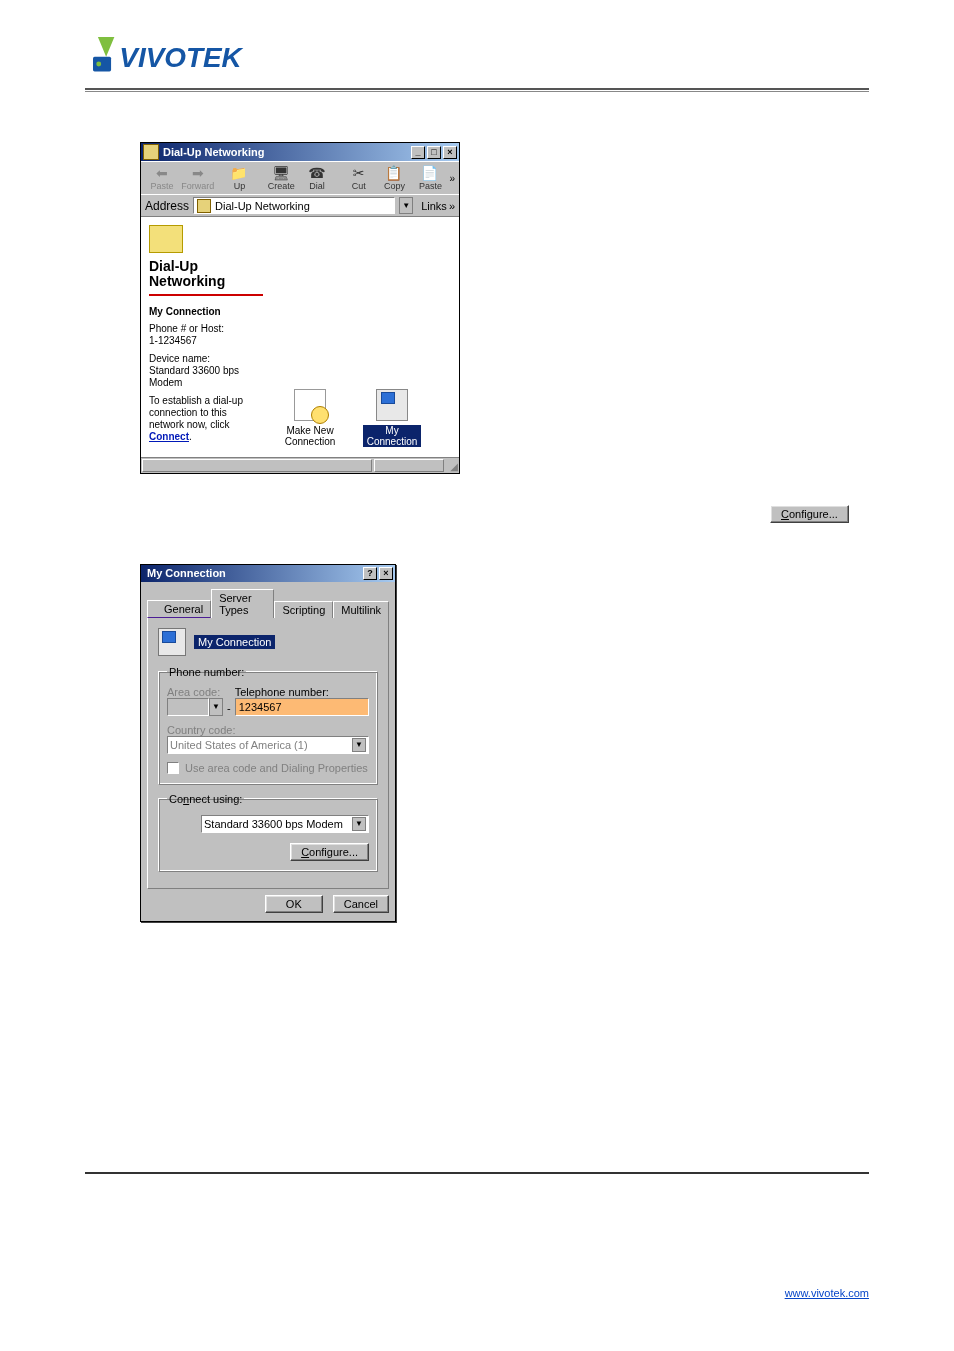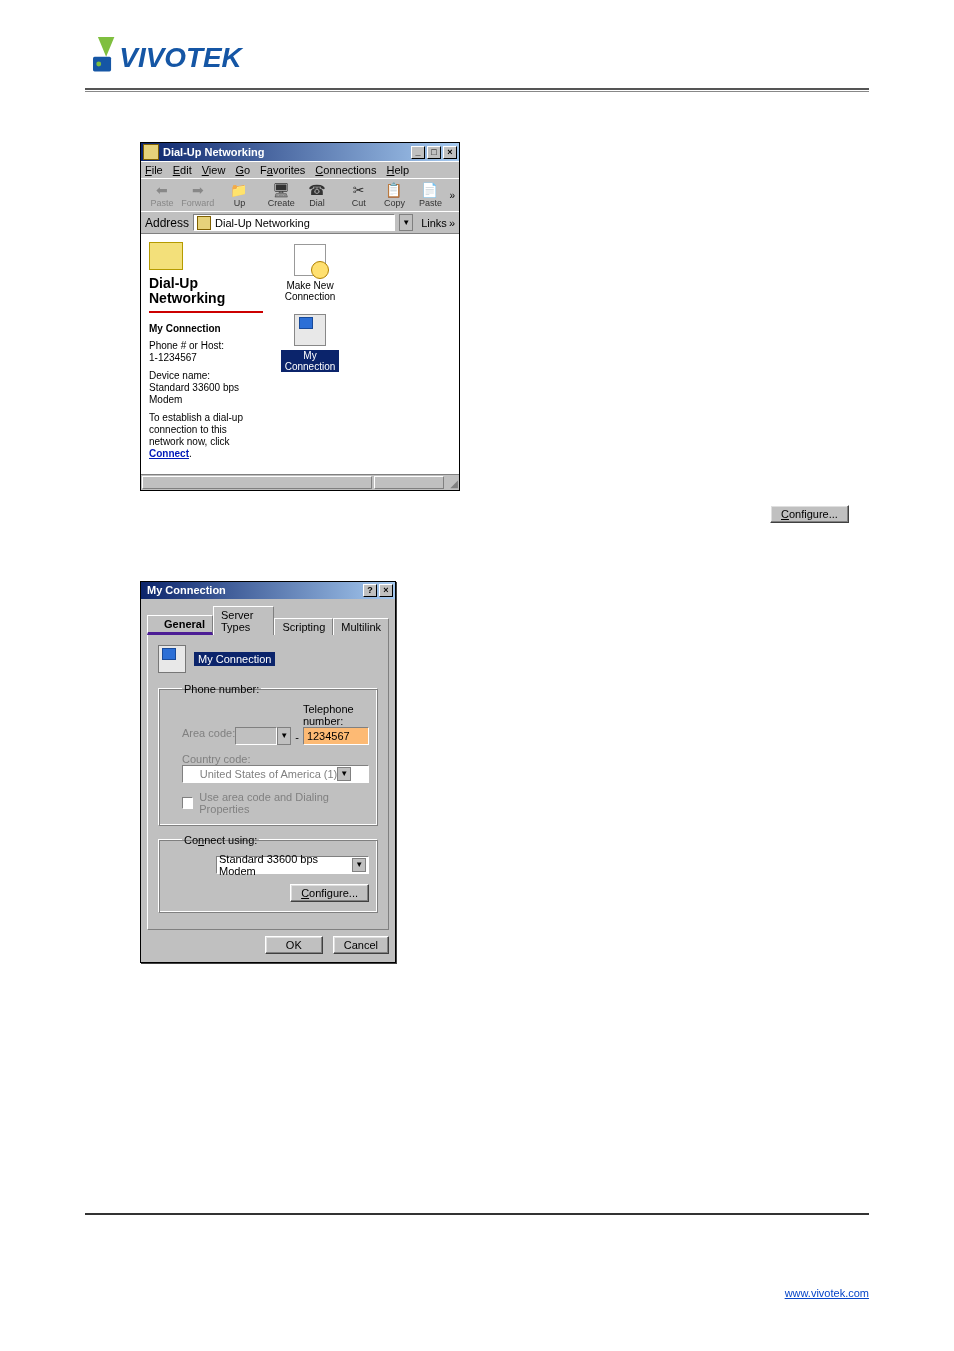--- a/index.html
+++ b/index.html
@@ -97,21 +97,21 @@
   .left-panel .folder-ico {
     width:34px;height:28px;background:#f3e07a;border:1px solid #b59b00;margin-bottom:6px;
   }
   .left-panel .folder-title {
     font-weight:bold; font-size:14px; font-family: Arial; line-height:1.1;
     border-bottom:2px solid #c00; padding-bottom:4px; margin-bottom:10px;
   }
   .left-panel .section-head { font-weight:bold; font-size:10px; margin-bottom:6px;}
   .left-panel .info-line { font-size:10px; margin-bottom:6px; line-height:1.2; }
   .left-panel .connect-link { color:#0018b8; font-weight:bold; text-decoration:underline; font-size:10px; }
-  .icon-row { display:flex; gap:12px; padding:10px; align-items:flex-end;flex-direction:column; }
+  .icon-row { display:flex; gap:24px; padding:10px; align-items:flex-end; }
   .desktop-icon { display:flex; flex-direction:column; align-items:center; width:58px; }
   .desktop-icon .dicon {
     width:32px;height:32px; position:relative;
   }
   .dicon.paper {
     background:#fff; border:1px solid #999;
   }
   .dicon.paper::after{
     content:""; position:absolute; right:-4px; bottom:-4px; width:16px;height:16px;
     background:#ffe070; border:1px solid #b08000; border-radius:50%;
@@ -150,54 +150,54 @@
   .dlg .titlebar { height:17px; }
   .dlg .titlebar .wbtn.q { font-weight:bold; }
   .tabs {
     display:flex; align-items:flex-end; padding:6px 6px 0 6px; gap:0;
   }
   .tab {
     background:#c0c0c0; border:1px solid #808080; border-bottom:none;
     border-top-color:#fff; border-left-color:#fff;
     padding:2px 7px; font-size:11px; position:relative; top:1px;
   }
-  .tab.active { background:#c0c0c0; z-index:2; border-bottom:3px solid #4c1d95; font-weight:bold;padding-left:16px; }
+  .tab.active { background:#c0c0c0; z-index:2; border-bottom:1px solid #4c1d95; font-weight:normal;padding-left:16px; }
   .tab-panel {
     margin:0 6px 6px 6px; border:1px solid #fff; border-right-color:#808080; border-bottom-color:#808080;
     padding:10px 10px 8px 10px; background:#c0c0c0;
   }
   .conn-head { display:flex; align-items:center; gap:8px; margin-bottom:10px; }
   .conn-head .modem-ico {
     width:28px;height:28px; background:#e8e8e8; border:1px solid #777; position:relative;
   }
   .conn-head .modem-ico::after{
     content:""; position:absolute; left:3px; top:2px; width:12px;height:10px;
     background:#2c6fd6; border:1px solid #184a9a;
   }
   .conn-head .name-box {
     background:#0b246b; color:#fff; padding:1px 4px; font-size:11px;
   }
   fieldset.group {
     border:1px solid #808080; border-top-color:#fff; border-left-color:#fff;
-    padding:8px 8px 10px 23px; margin-bottom:8px;
+    padding:8px 8px 10px 8px; margin-bottom:8px;
     box-shadow: inset 1px 1px 0 #808080, inset -1px -1px 0 #fff;
   }
   fieldset.group legend { font-size:11px; padding:0 2px; color:#000;}
   .row-inline { display:flex; align-items:flex-end; gap:4px; }
   .lbl { font-size:11px; color:#808080; }
   .lbl.dark { color:#000; }
   .inp {
     background:#fdba74; border:1px solid #808080; border-right-color:#fff; border-bottom-color:#fff;
     height:18px; font-size:11px; padding:1px 3px; font-family:inherit;
   }
   .inp[disabled]{ background:#c0c0c0; color:#808080; }
   .select-line {
     background:#fff; border:1px solid #808080; border-right-color:#fff; border-bottom-color:#fff;
     height:18px; display:flex; align-items:center; padding:0 2px; font-size:11px; color:#808080;
-    justify-content:center;
+    justify-content:space-between;
   }
   .select-line .sdd { width:14px;height:14px;background:#c0c0c0;border:1px solid #808080;display:flex;align-items:center;justify-content:center;font-size:8px;color:#000; }
   .chk-row { display:flex; align-items:center; gap:6px; margin-top:8px; }
   .chk { width:12px;height:12px;background:#fff;border:1px solid #808080;border-right-color:#fff;border-bottom-color:#fff; }
   .btn98 {
     background:#c0c0c0; border:1px solid #fff; border-right-color:#404040; border-bottom-color:#404040;
     box-shadow: inset -1px -1px 0 #808080, inset 1px 1px 0 #dfdfdf;
     font-size:11px; padding:2px 10px; font-family:inherit;
   }
   .btn-row { display:flex; justify-content:flex-end; gap:10px; padding:0 6px 8px 6px; }
@@ -235,29 +235,20 @@
   <div class="win98">
     <div class="titlebar">
       <span class="ticon"></span>
       <span class="title-text">Dial-Up Networking</span>
       <div class="win-btns">
         <div class="wbtn">_</div>
         <div class="wbtn">□</div>
         <div class="wbtn">×</div>
       </div>
     </div>
-    <div class="menubar">
-      <span><u>F</u><span>ile</span></span>
-      <span><u>E</u>dit</span>
-      <span><u>V</u>iew</span>
-      <span><u>G</u>o</span>
-      <span>F<u>a</u>vorites</span>
-      <span><u>C</u>onnections</span>
-      <span><u>H</u>elp</span>
-    </div>
     <div class="toolbar">
       <div class="tool-item disabled">
         <div class="tool-ico">⬅</div>
         <div>Paste</div>
       </div>
       <div class="tool-item disabled">
         <div class="tool-ico">➡</div>
         <div>Forward</div>
       </div>
       <div class="tool-sep"></div>
@@ -357,21 +348,21 @@
     </div>
     <div class="tab-panel">
       <div class="conn-head">
         <div class="modem-ico"></div>
         <div class="name-box">My Connection</div>
       </div>
 
       <fieldset class="group">
         <legend>Phone number:</legend>
         <div class="row-inline">
-          <div style="display:flex;flex-direction:row;">
+          <div style="display:flex;flex-direction:column;">
             <span class="lbl">Area code:</span>
             <div style="display:flex;">
               <input class="inp" disabled="" style="width: 42px;" value="">
               <div class="sdd" style="width:14px;height:18px;background:#c0c0c0;border:1px solid #808080;display:flex;align-items:center;justify-content:center;font-size:8px;">▼</div>
             </div>
           </div>
           <span style="padding-bottom:2px;">-</span>
           <div style="display:flex;flex-direction:column;flex:1;">
             <span class="lbl dark">Telephone number:</span>
             <input class="inp" style="width: 100%;" value="1234567">

